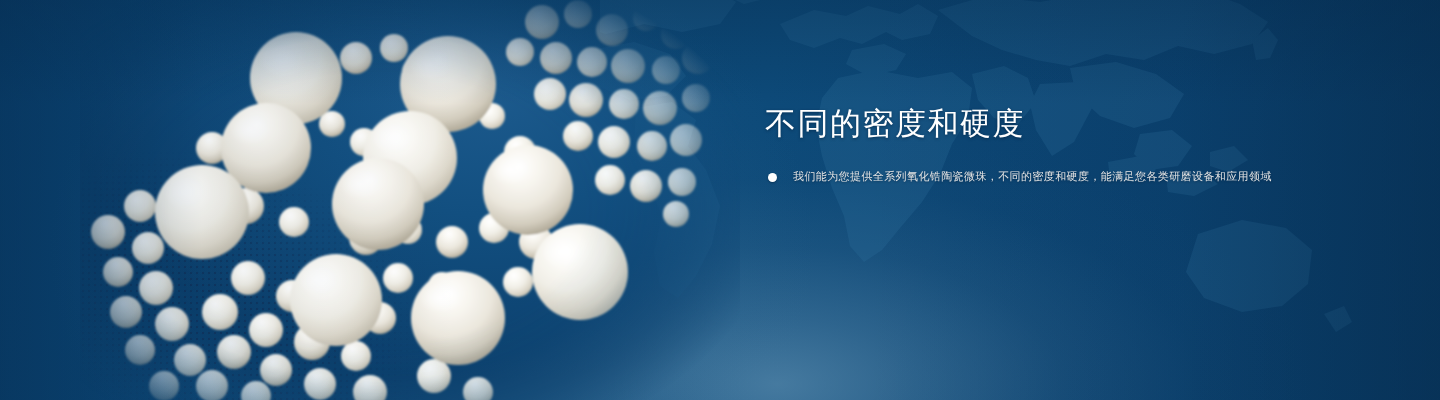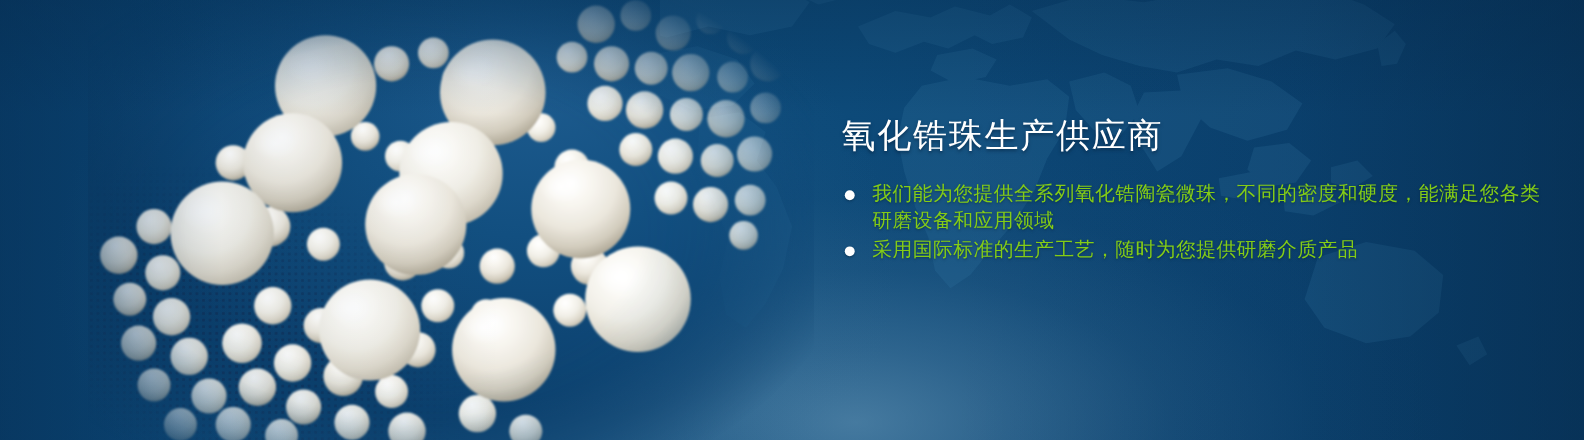--- a/index.html
+++ b/index.html
@@ -120,23 +120,23 @@
   }
   .bullets {
     margin: 21px 0 0 0;
     padding: 0;
     list-style: none;
   }
   .bullet {
     position: relative;
     padding-left: 28px;
     margin-bottom: 4px;
-    font-size: 18px;
+    font-size: 11px;
     line-height: 23.5px;
-    color: #84cc16;
+    color: #e5e5e5;
     letter-spacing: 0.4px;
     text-shadow: 0 1px 2px rgba(2,28,52,0.5);
   }
   .bullet:last-child { margin-bottom: 0; }
   .dot {
     position: absolute;
     left: 3px;
     top: 7.5px;
     width: 9px;
     height: 9px;
@@ -332,27 +332,23 @@
             <ellipse cx="482" cy="252" rx="21" ry="16" fill="url(#spec)"></ellipse>
           </g>
         </g>
       </svg>
     </div>
   </div>
 
   <div class="bg-vignette"></div>
 
   <div class="copy">
-    <h1 class="headline">氧化锆珠生产供应商</h1>
+    <h1 class="headline">不同的密度和硬度</h1>
 
     <ul class="bullets">
       <li class="bullet">
         <span class="dot"></span>
         <span class="bullet-text">我们能为您提供全系列氧化锆陶瓷微珠，不同的密度和硬度，能满足您各类研磨设备和应用领域</span>
       </li>
-      <li class="bullet">
-        <span class="dot"></span>
-        <span class="bullet-text">采用国际标准的生产工艺，随时为您提供研磨介质产品</span>
-      </li>
     </ul>
   </div>
 
 </div>
 
 </body></html>

